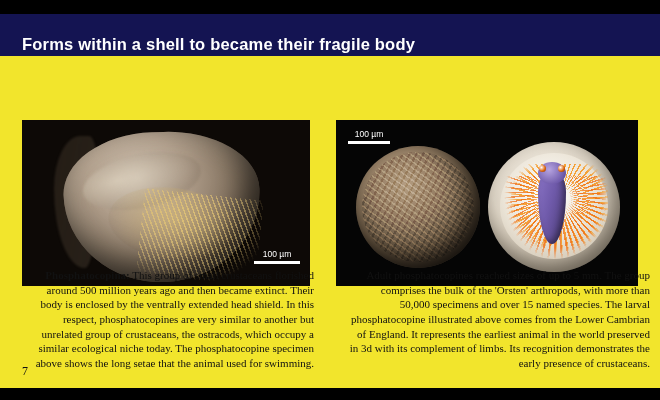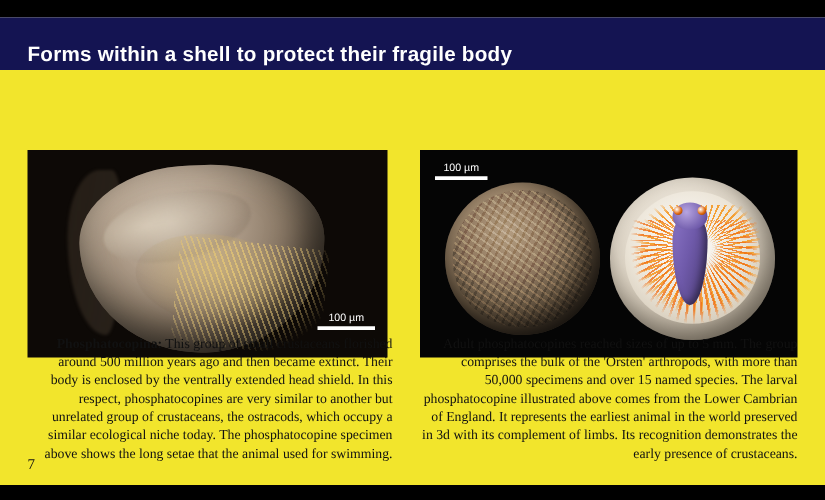--- a/index.html
+++ b/index.html
@@ -259,41 +259,41 @@
   .caption {
     position: absolute;
     top: 200px;
     font-family: "Liberation Serif", serif;
     font-size: 11px;
     line-height: 1.33;
     color: #111111;
     text-align: right;
   }
   .caption.left { left: 22px; width: 292px; }
-  .caption.right { left: 336px; width: 302px; }
+  .caption.right { left: 348px; width: 302px; }
   .caption b { font-weight: bold; }
 
   .page-number {
     position: absolute;
     left: 22px;
     top: 296px;
     font-family: "Liberation Serif", serif;
     font-size: 12px;
     color: #111111;
   }
 </style>
 </head>
 <body>
 
 <div class="slide">
 
   <div class="top-band"></div>
 
   <div class="title-bar">
-    <div class="title-text">Forms within a shell to protect their fragile body</div>
+    <div class="title-text">Forms within a shell to became their fragile body</div>
   </div>
 
   <div class="yellow-strip"></div>
 
   <div class="content">
 
     <div class="panel left">
       <div class="fossil-dark-left"></div>
       <div class="fossil-main"></div>
       <div class="fossil-ridge fossil-r1"></div>

